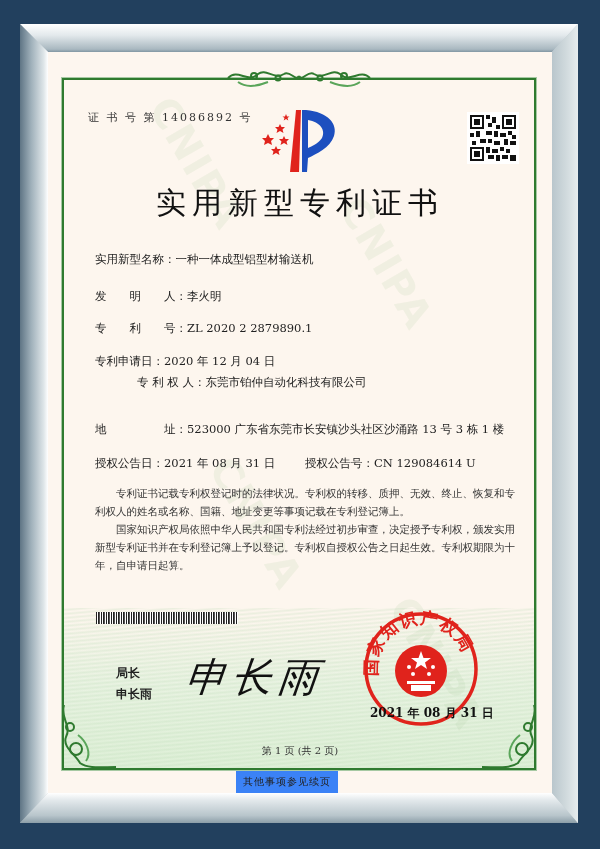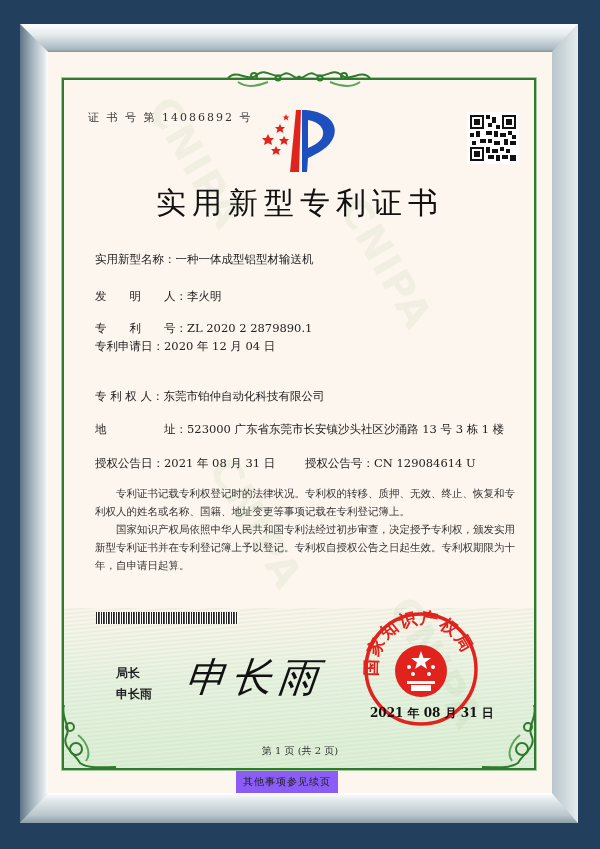--- a/index.html
+++ b/index.html
@@ -97,21 +97,21 @@
     transform: skewX(-6deg);
   }
   .seal { position: absolute; left: 361px; top: 609px; width: 120px; height: 120px; }
   .seal-date {
     position: absolute; left: 370px; top: 705px; font-size: 12px; color: #111; font-weight: bold;
   }
   .page-no {
     position: absolute; left: 0; width: 600px; text-align: center; top: 744px; font-size: 10px; color: #333;
   }
   .footer-note {
-    position: absolute; left: 236px; top: 771px; width: 102px; height: 22px; background: #8b5cf6;
+    position: absolute; left: 236px; top: 771px; width: 102px; height: 22px; background: #3b82f6;
     text-align: center; font-size: 10px; line-height: 22px; color: #222; letter-spacing: 1px;
   }
 </style>
 </head>
 <body>
 
 <div>
   <div class="bevel"></div>
   <div class="bevel-top"></div>
   <div class="bevel-bottom"></div>
@@ -188,24 +188,24 @@
 
 <div class="field" style="top:252px;">
   <span class="lbl">实用新型名称：</span><span>一种一体成型铝型材输送机</span>
 </div>
 <div class="field" style="top:289px;">
   <span class="lbl">发　　明　　人：</span><span>李火明</span>
 </div>
 <div class="field" style="top:321px;">
   <span class="lbl">专　　利　　号：</span><span>ZL 2020 2 2879890.1</span>
 </div>
-<div class="field" style="top:339px;">
+<div class="field" style="top:354px;">
   <span class="lbl">专利申请日：</span><span>2020 年 12 月 04 日</span>
 </div>
-<div class="field" style="top:389px;">
+<div class="field" style="top:375px;margin-left:42px;">
   <span class="lbl">专 利 权 人：</span><span>东莞市铂仲自动化科技有限公司</span>
 </div>
 <div class="field" style="top:422px;">
   <span class="lbl">地　　　　　址：</span><span>523000 广东省东莞市长安镇沙头社区沙涌路 13 号 3 栋 1 楼</span>
 </div>
 <div class="field" style="top:456px;">
   <span class="lbl">授权公告日：</span><span>2021 年 08 月 31 日</span>
 </div>
 <div class="field" style="top:456px; left:305px;">
   <span class="lbl">授权公告号：</span><span>CN 129084614 U</span>

